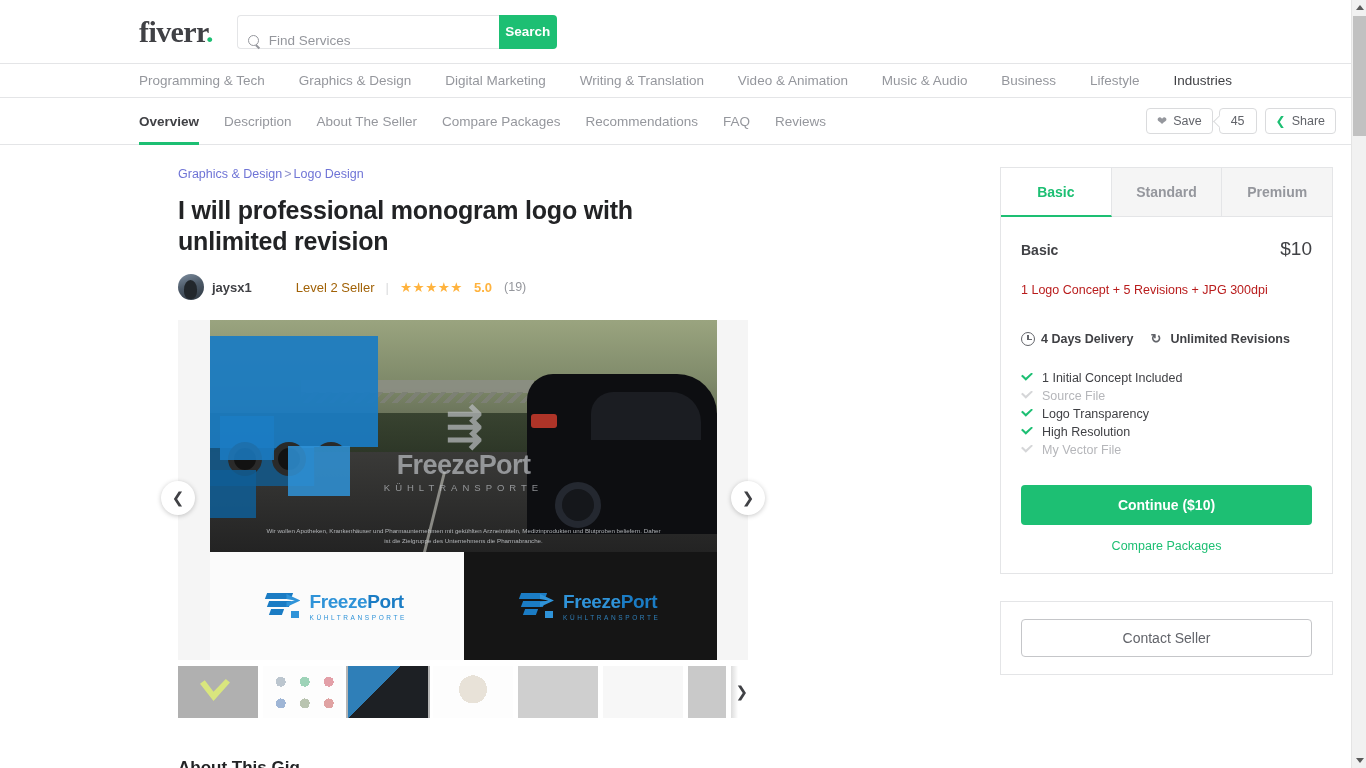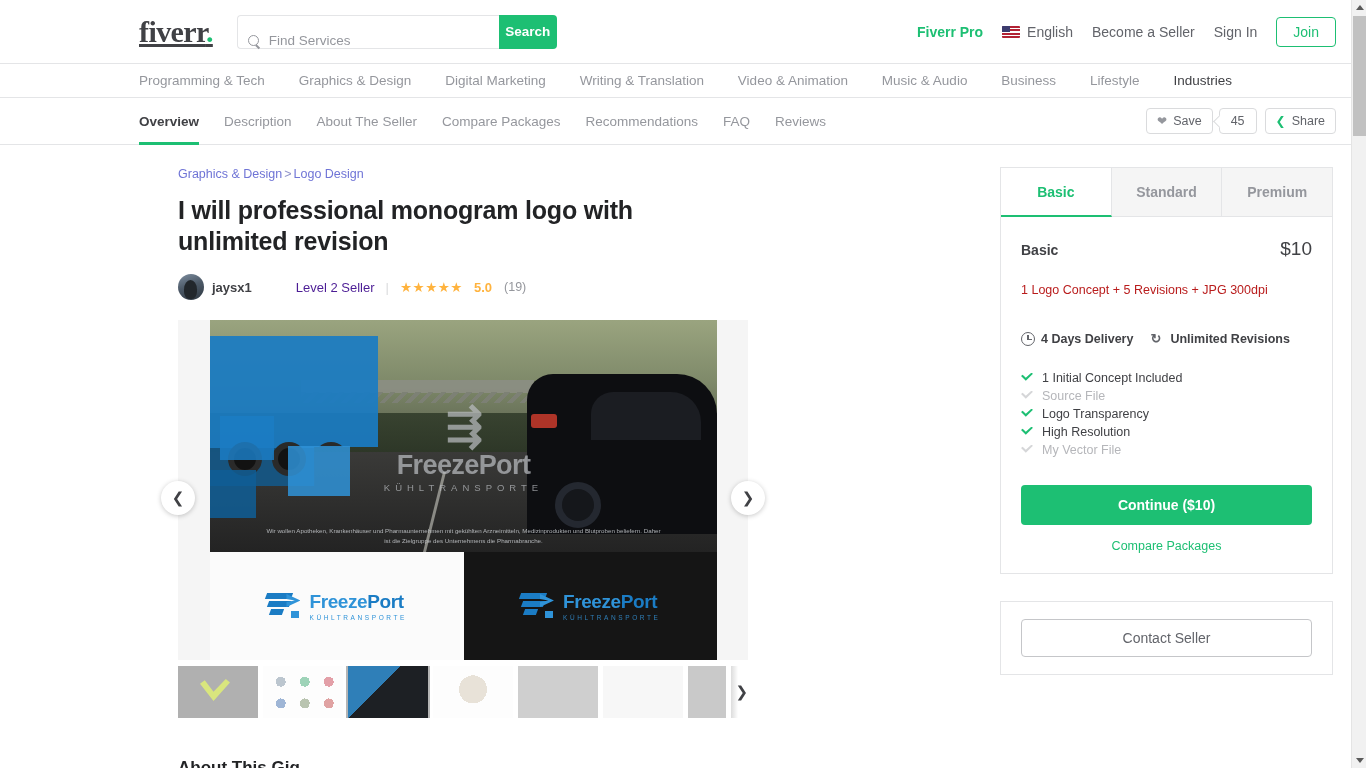--- a/index.html
+++ b/index.html
@@ -25,21 +25,21 @@
   .vscroll .arrow-down::after { bottom:5px; border-top:5px solid #5a5a5a; }
   .vscroll .thumb { position:absolute; top:16px; left:1px; width:13px; height:120px; background:#c1c1c1; border-radius:0; }
 
   
   .header {
     position:relative; height:64px; background:#fff;
     border-bottom:1px solid #e4e5e7;
     display:flex; align-items:center;
     padding-left:139px; padding-right:30px;
   }
-  .logo { font-family:"Liberation Serif", serif; font-weight:bold; font-size:30px; letter-spacing:-0.6px; color:#404145; line-height:1;text-decoration:underline; }
+  .logo { font-family:"Liberation Serif", serif; font-weight:bold; font-size:30px; letter-spacing:-0.6px; color:#404145; line-height:1; }
   .logo .dot { color:#1dbf73; }
 
   .searchwrap { display:flex; margin-left:24px; height:34px; }
   .searchbox {
     display:flex; align-items:flex-end; width:262px; height:34px;
     border:1px solid #e4e5e7; border-right:none;
     border-radius:4px 0 0 4px; background:#fff; padding:0 10px;
   }
   .searchbox .magnifier { width:13px; height:13px; position:relative; margin-right:8px; flex:0 0 auto; }
   .searchbox .magnifier::before{
@@ -138,21 +138,21 @@
   .avatar {
     width:26px; height:26px; border-radius:50%; flex:0 0 auto; overflow:hidden;
     background: linear-gradient(160deg,#7e8ea0 0%,#4d5a68 45%,#2d3640 100%);
     position:relative;
   }
   .avatar::after{
     content:""; position:absolute; left:6px; top:6px; width:13px; height:19px;
     border-radius:50% 50% 40% 40%; background:#22272c;
   }
   .seller-name { color:#404145; font-weight:bold; font-size:13px; }
-  .seller-lvl { color:#4c1d95; font-size:13px;padding-left:36px; }
+  .seller-lvl { color:#a16207; font-size:13px;padding-left:36px; }
   .divider-v { color:#dadbdd; margin:0 3px; }
   .stars { color:#ffb33e; font-size:13.5px; letter-spacing:0.5px; }
   .ratingnum { color:#ffb33e; font-weight:bold; font-size:13px; margin-left:3px; }
   .ratingcount { color:#95979d; font-size:12.5px; margin-left:4px; }
 
   
   .gallery { position:relative; margin-top:20px; width:570px; height:340px; background:#f5f5f5; }
   .slide { position:absolute; left:32px; top:0; width:507px; height:340px; overflow:hidden; background:#111; }
   .slide-top { position:absolute; left:0; top:0; width:507px; height:232px; overflow:hidden;
     background: linear-gradient(180deg,#6d7a63 0%,#4b5246 30%,#2b2e2a 62%,#1a1a1a 100%);
@@ -304,33 +304,20 @@
     <div class="logo"><span>fiverr</span><span class="dot">.</span></div>
 
     <div class="searchwrap">
       <div class="searchbox">
         <span class="magnifier"></span>
         <input type="text" value="" placeholder="Find Services" style="">
       </div>
       <button class="searchbtn">Search</button>
     </div>
 
-    <div class="hdr-right">
-      <a class="hdr-link pro">Fiverr Pro</a>
-      <div class="lang">
-        <span class="flag">
-            <span class="stripes"></span>
-            <span class="canton"></span>
-          </span>
-        <span>English</span>
-      </div>
-      <a class="hdr-link">Become a Seller</a>
-      <a class="hdr-link">Sign In</a>
-      <button class="joinbtn">Join</button>
-    </div>
   </div>
 
   <div class="catnav">
     <div class="items">
       <a>Programming &amp; Tech</a>
       <a>Graphics &amp; Design</a>
       <a>Digital Marketing</a>
       <a>Writing &amp; Translation</a>
       <a>Video &amp; Animation</a>
       <a>Music &amp; Audio</a>

